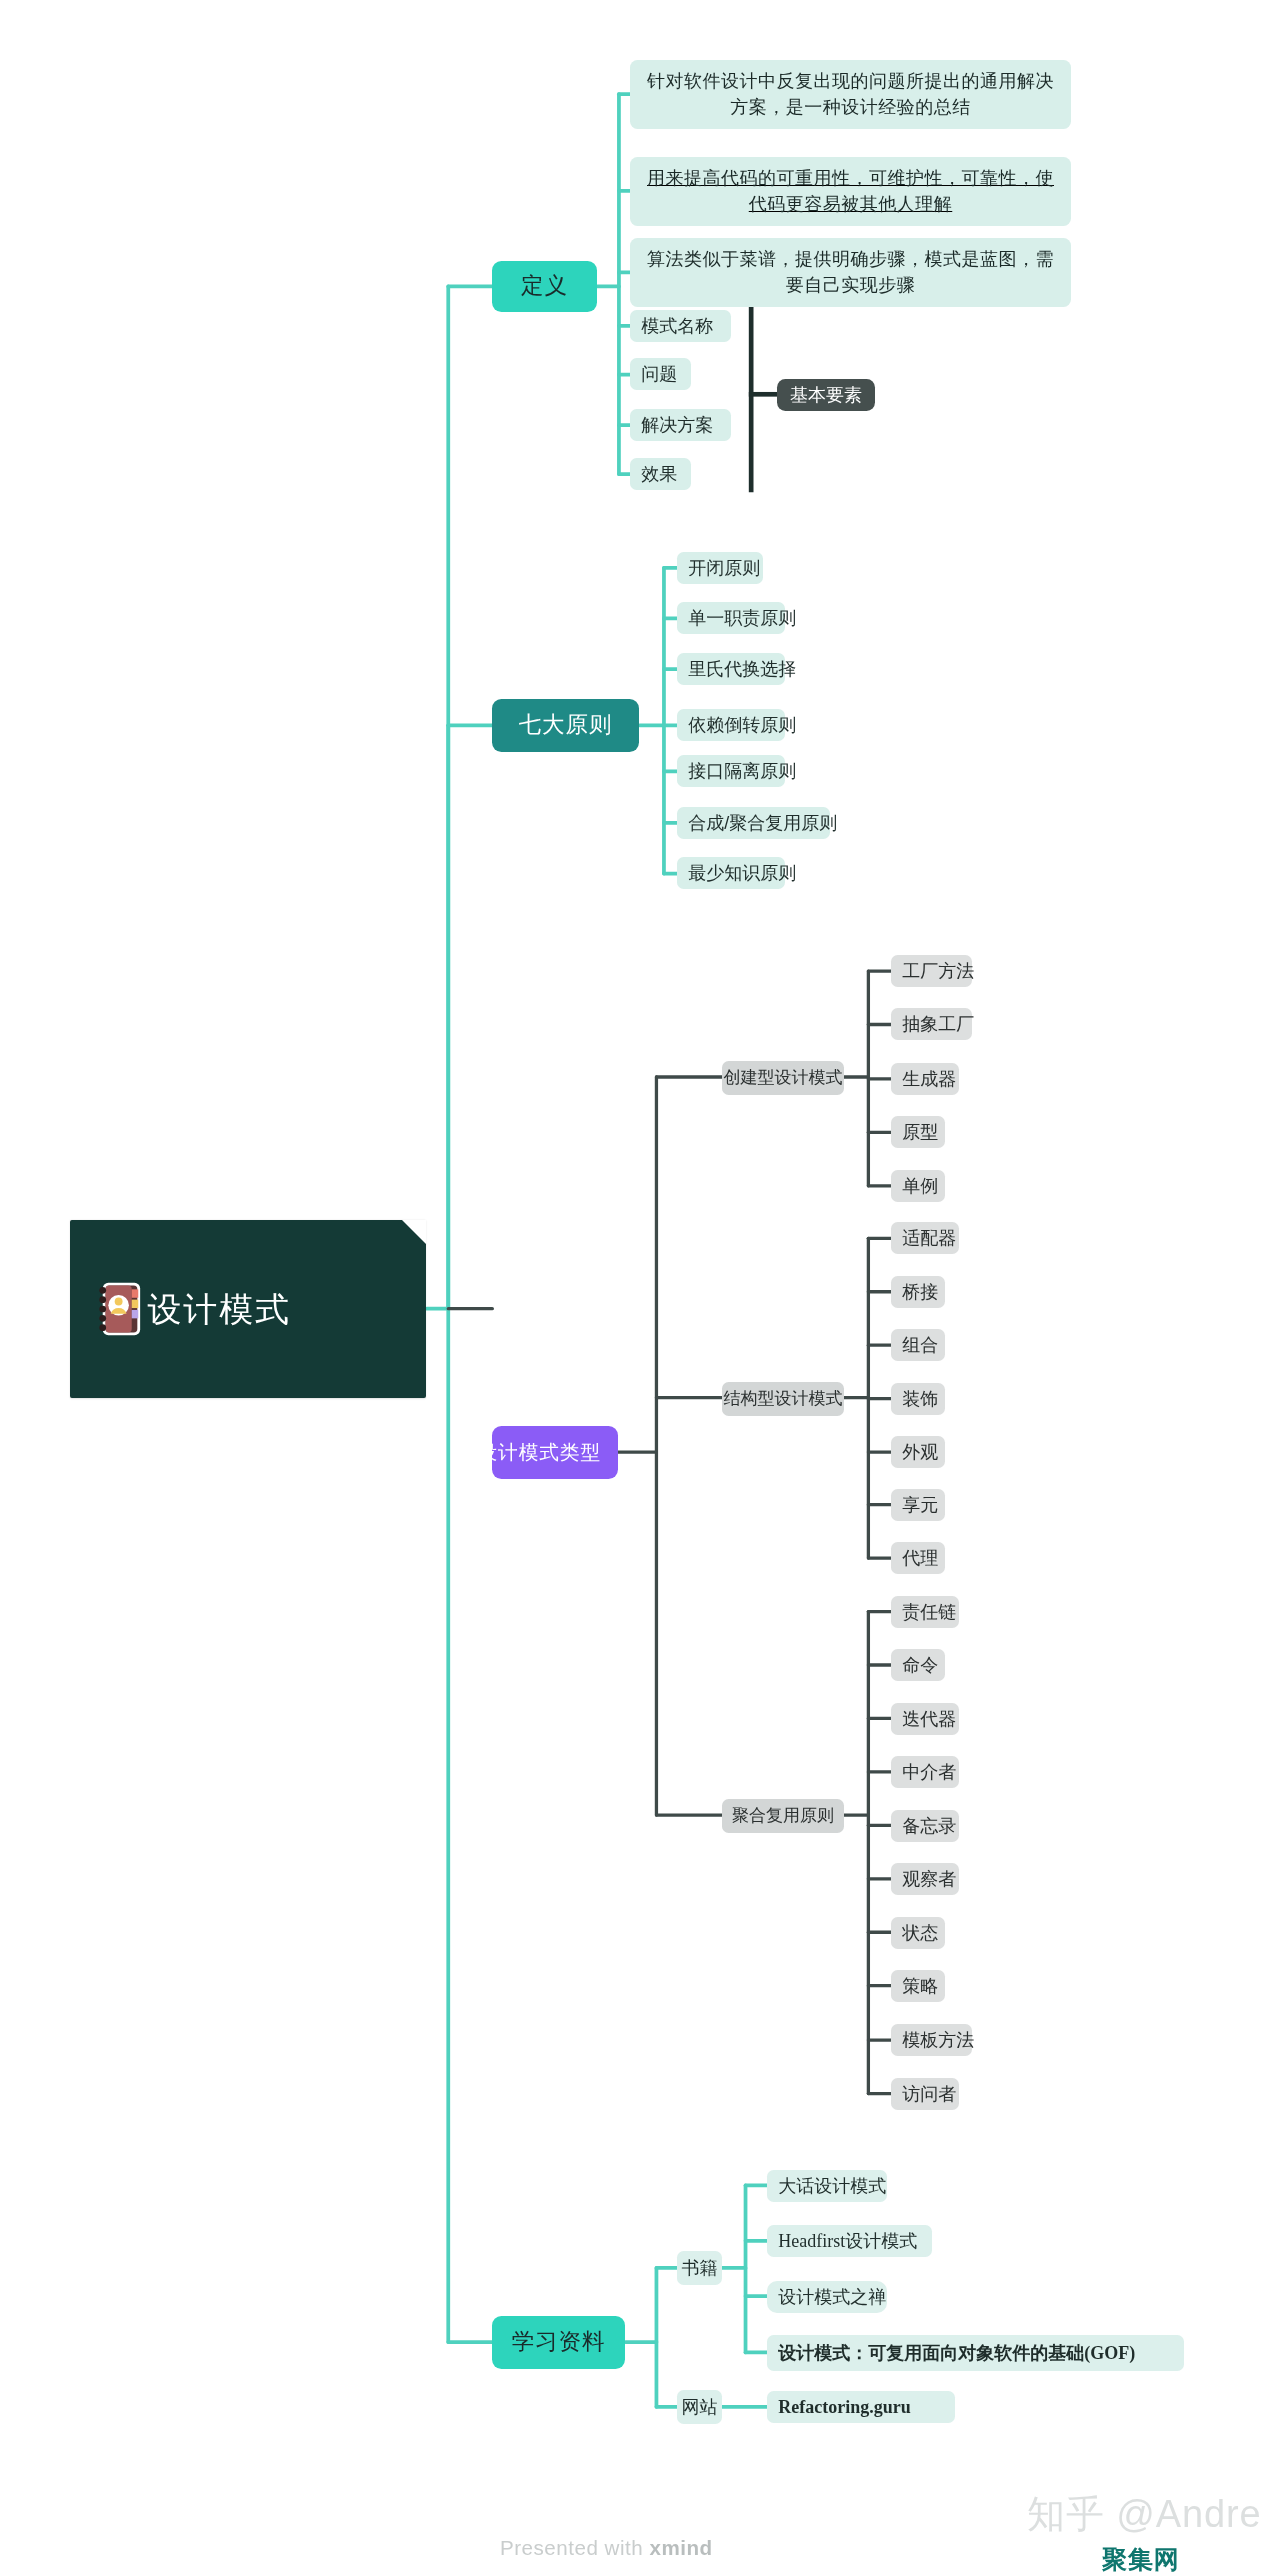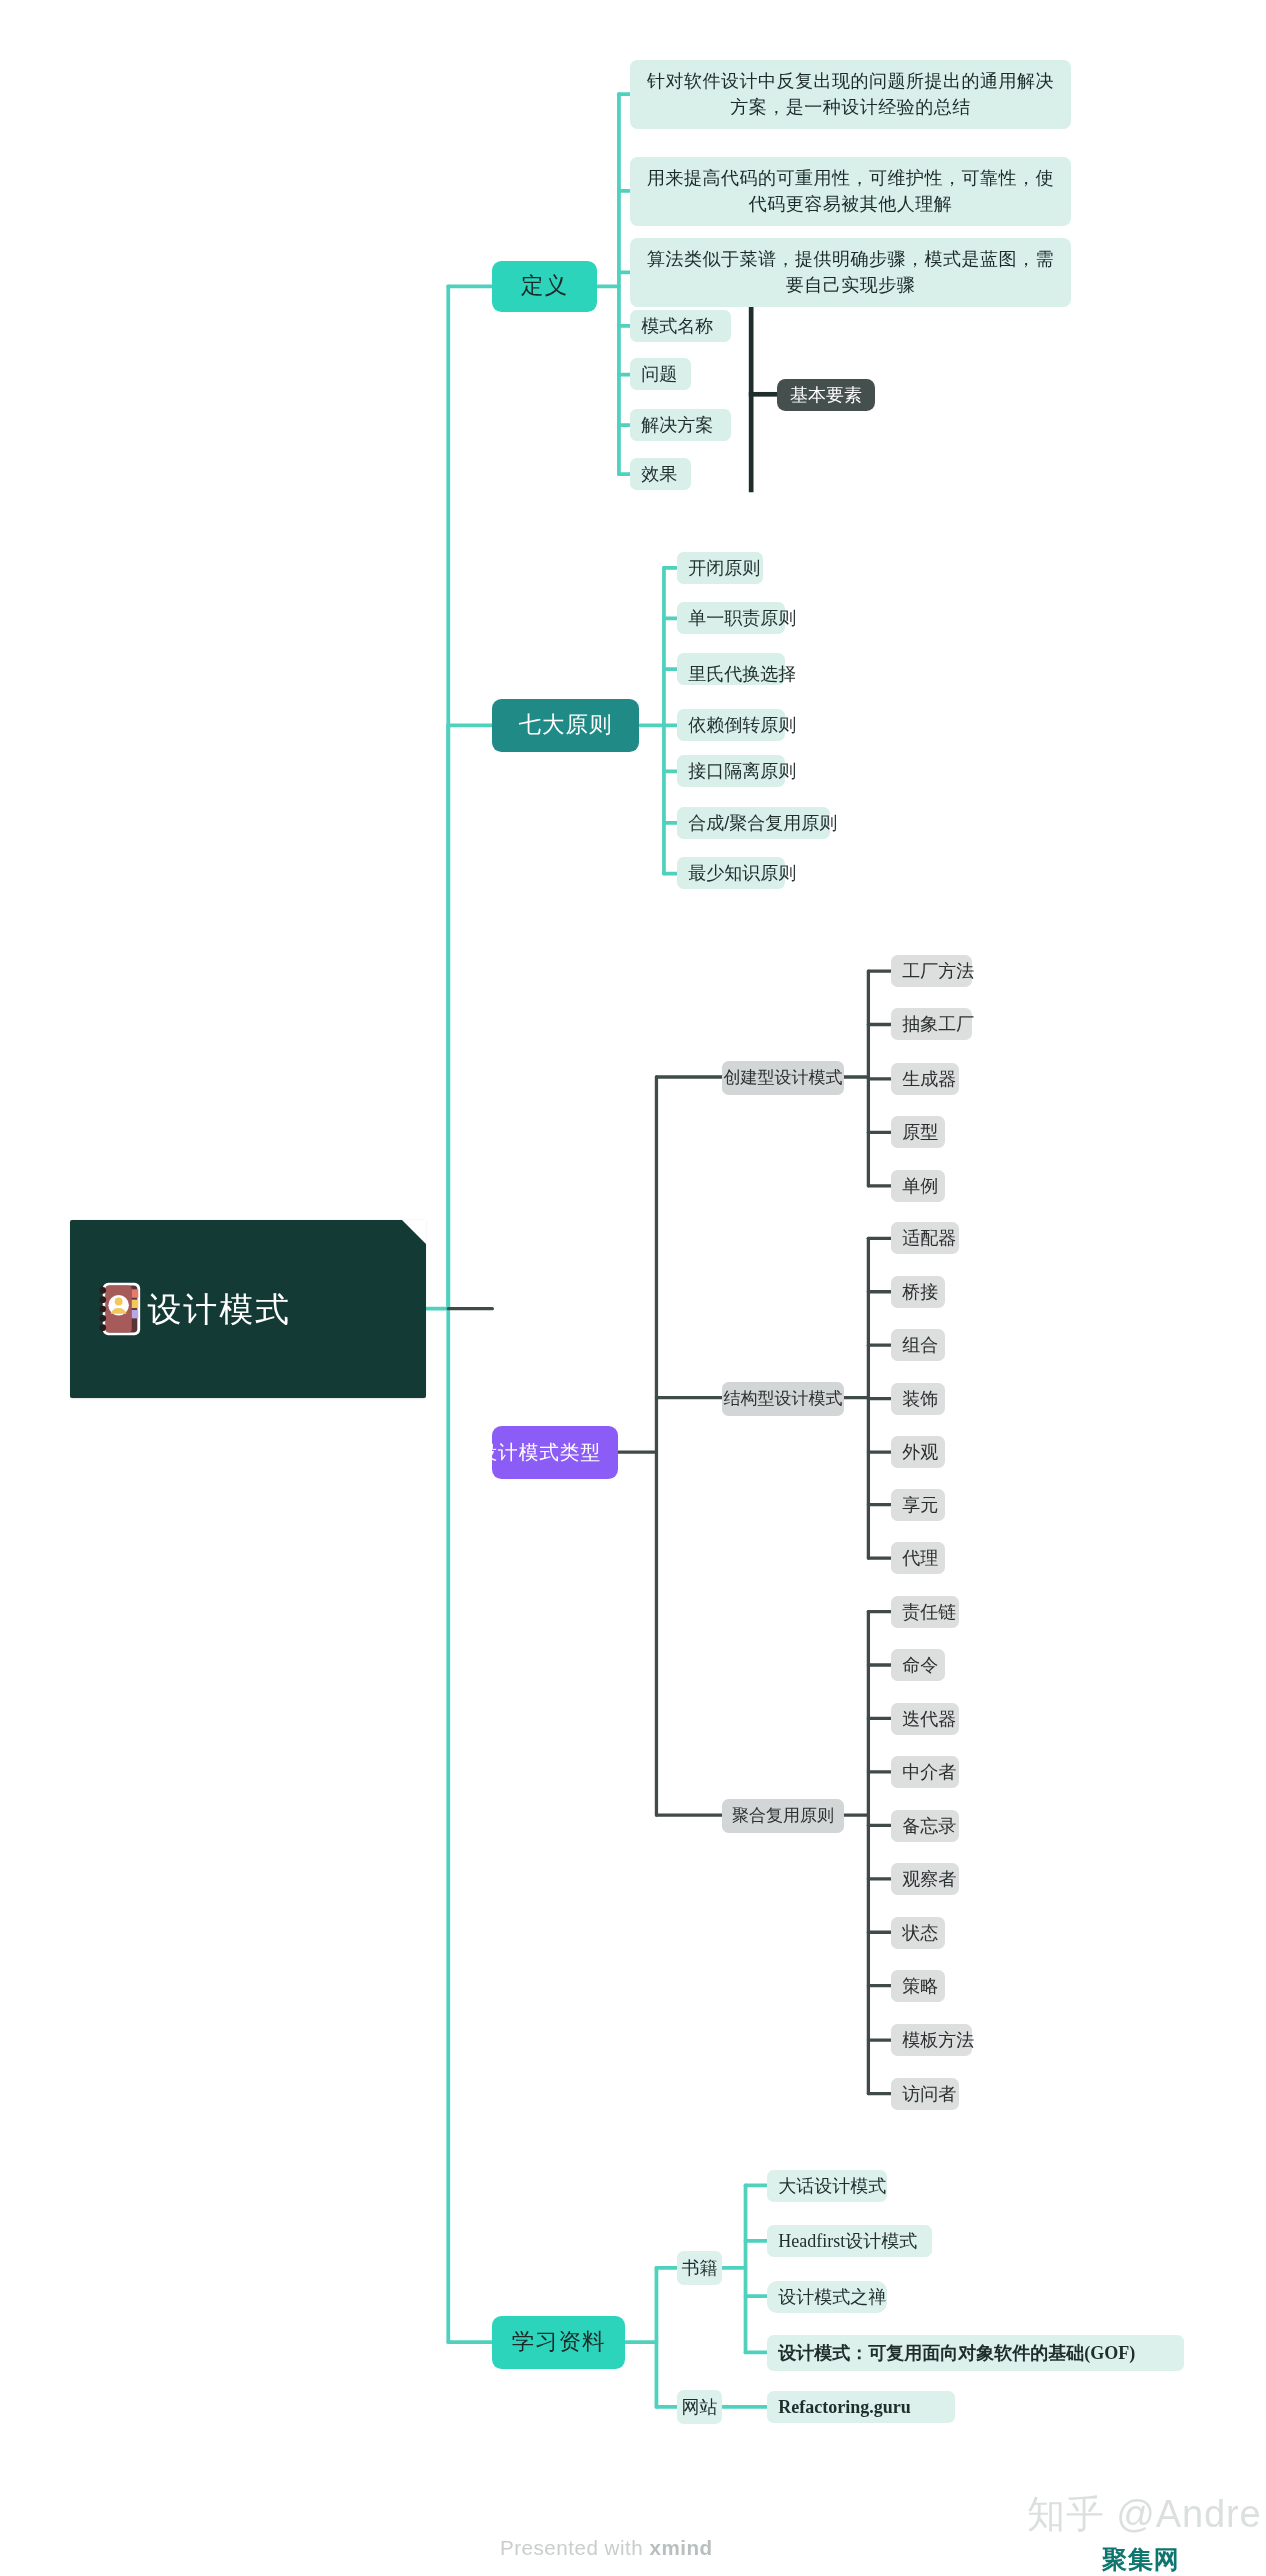--- a/index.html
+++ b/index.html
@@ -234,21 +234,21 @@
     <span>设计模式</span>
   </div>
 
   <div class="node pill teal-bright" style="left:492px; top:261px; width:105px; height:51px;">
     <span>定义</span>
   </div>
 
   <div class="node" style="left:630px; top:60px; width:441px; height:auto; display:block;">
     <div class="para">针对软件设计中反复出现的问题所提出的通用解决方案，是一种设计经验的总结</div>
   </div>
-  <div class="node" style="left:630px; top:157px; width:441px; display:block;">
+  <div class="node" style="left:630px; top:157px; width:441px; display:block;text-decoration:underline;">
     <div class="para">用来提高代码的可重用性，可维护性，可靠性，使代码更容易被其他人理解</div>
   </div>
   <div class="node" style="left:630px; top:238px; width:441px; display:block;">
     <div class="para">算法类似于菜谱，提供明确步骤，模式是蓝图，需要自己实现步骤</div>
   </div>
 
   <div class="node chip mint" style="left:630px; top:310px; width:101px; height:32px;">
     <span>模式名称</span>
   </div>
   <div class="node chip mint" style="left:630px; top:358px; width:61px; height:32px;">
@@ -268,21 +268,21 @@
   <div class="node pill teal-dark" style="left:492px; top:699px; width:147px; height:53px;">
     <span>七大原则</span>
   </div>
 
   <div class="node chip mint" style="left:677px; top:552px; width:86px; height:32px;">
     <span>开闭原则</span>
     </div>
   <div class="node chip mint" style="left:677px; top:602px; width:108px; height:32px;">
     <span>单一职责原则</span>
     </div>
-  <div class="node chip mint" style="left:677px; top:653px; width:108px; height:32px;align-items:flex-end;">
+  <div class="node chip mint" style="left:677px; top:653px; width:108px; height:32px;">
     <span>里氏代换选择</span>
     </div>
   <div class="node chip mint" style="left:677px; top:709px; width:108px; height:32px;">
     <span>依赖倒转原则</span>
     </div>
   <div class="node chip mint" style="left:677px; top:755px; width:108px; height:32px;">
     <span>接口隔离原则</span>
     </div>
   <div class="node chip mint" style="left:677px; top:807px; width:153px; height:32px;">
     <span>合成/聚合复用原则</span>

